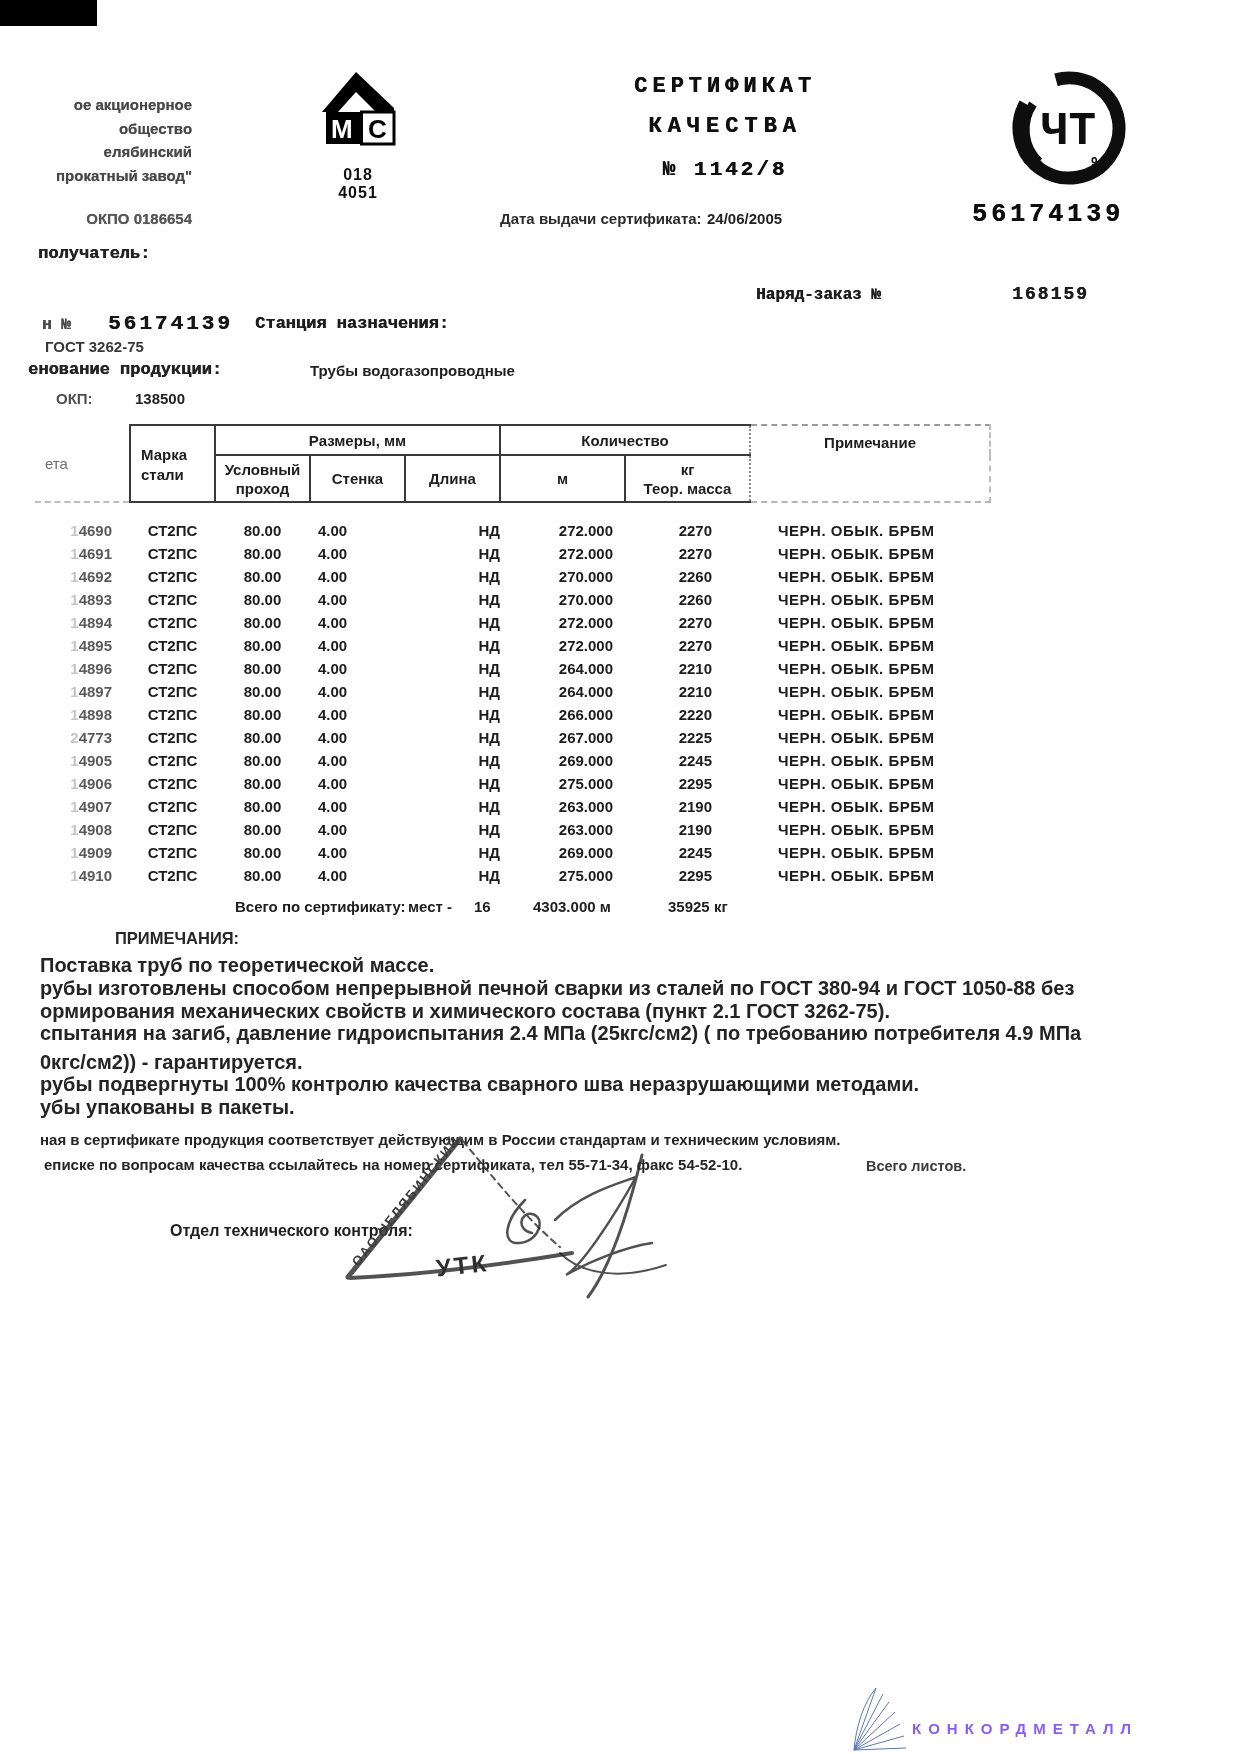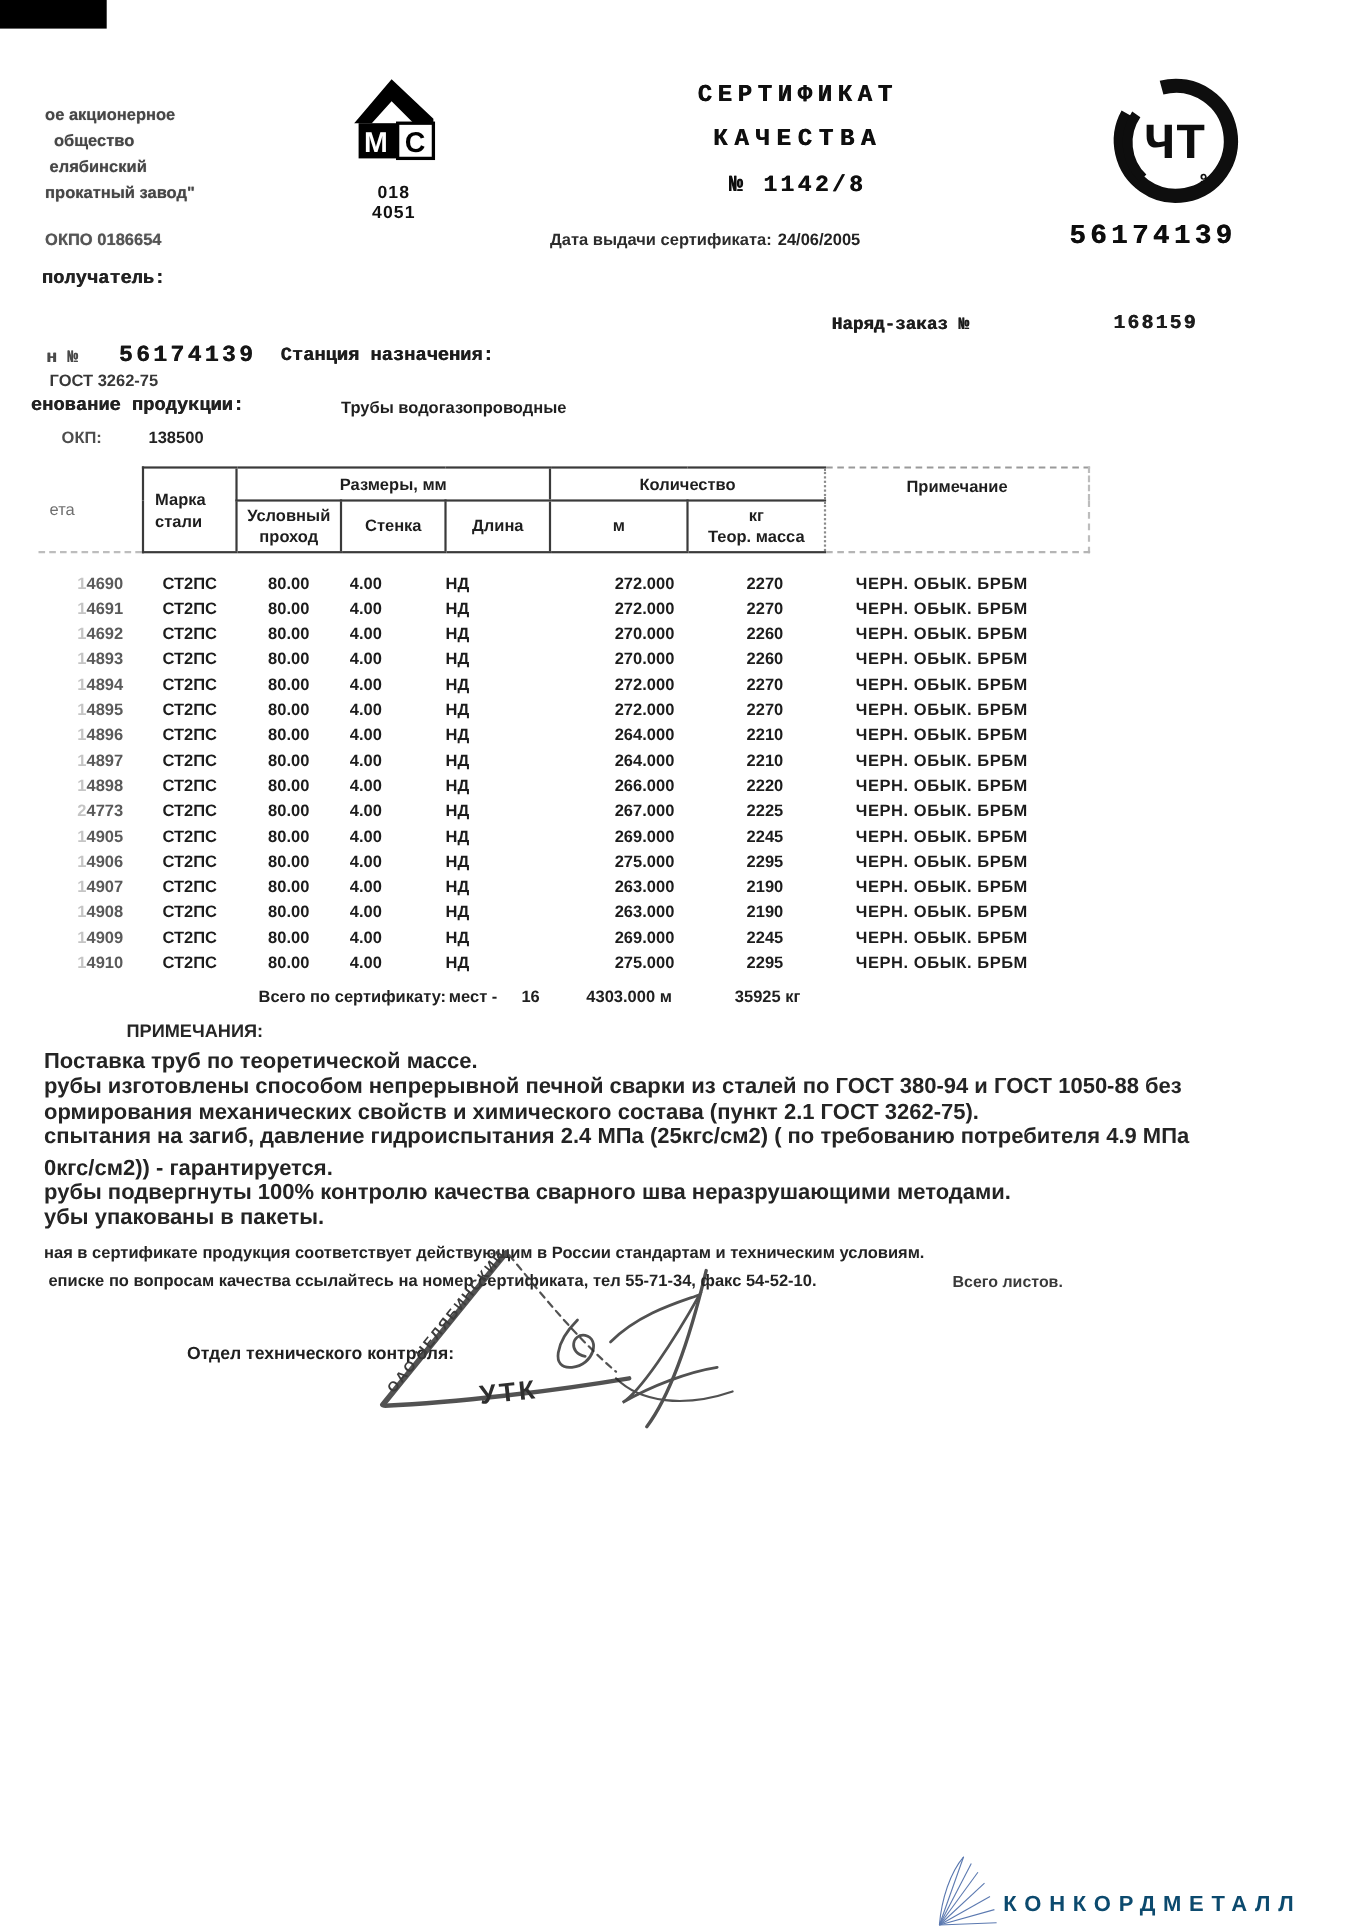--- a/index.html
+++ b/index.html
@@ -6,21 +6,21 @@
   body{
     width:1240px;height:1754px;position:relative;background:#ffffff;
     font-family:"Liberation Sans","DejaVu Sans",sans-serif;color:#1b1b1b;
     overflow:hidden;
   }
   .abs{position:absolute;}
   .tw{font-family:"Liberation Mono","DejaVu Sans Mono",monospace;font-weight:700;text-shadow:.5px 0 currentColor;}
   
   .black-corner{left:0;top:0;width:97px;height:26px;background:#000;}
   
-  .company{left:41px;top:93px;font-size:15px;font-weight:700;color:#474747;line-height:23.5px;text-shadow:0 0 .7px #777;}
+  .company{left:56px;top:93px;font-size:15px;font-weight:700;color:#474747;line-height:23.5px;text-shadow:0 0 .7px #777;text-align:right;}
   .company div:nth-child(2){padding-left:8px;}
   .company div:nth-child(3){padding-left:4px;}
   .company div:nth-child(5){margin-top:20px;color:#555;}
   
   .ms-logo{left:318px;top:68px;width:80px;text-align:center;}
   .ms-codes{font-size:16px;font-weight:700;letter-spacing:1px;color:#111;}
   .ms-code1{margin-top:2px;}
   
   .title1{left:560px;top:74px;width:330px;text-align:center;font-size:22px;letter-spacing:5px;color:#0f0f0f;}
   .title2{left:560px;top:114px;width:330px;text-align:center;font-size:22px;letter-spacing:6px;color:#0f0f0f;}
@@ -54,21 +54,21 @@
   th.h-id{vertical-align:middle;text-align:left;padding-left:10px;color:#6e6e6e;font-weight:400;border-bottom:2px dashed #bdbdbd;}
   .subrow th{height:45px;border-bottom:2px solid #3a3a3a;vertical-align:middle;line-height:19px;}
   th.h-bore,th.h-wall,th.h-len,th.h-m,th.h-kg{border-left:2px solid #3a3a3a;}
   th.h-steel{border-bottom:2px solid #3a3a3a;}
   tr.spacer td{height:16px;line-height:16px;}
   td.c-id{text-align:right;padding-right:18px;color:#5a5a5a;}
   td.c-id::first-letter{opacity:.35;}
   td.c-steel{text-align:center;}
   td.c-bore{text-align:center;}
   td.c-wall{text-align:left;padding-left:8px;}
-  td.c-len{text-align:left;}
+  td.c-len{text-align:right;}
   td.c-m{text-align:right;padding-right:12px;}
   td.c-kg{text-align:right;padding-right:38px;}
   td.c-note{text-align:left;padding-left:28px;letter-spacing:.5px;}
   
   .totals{top:898px;left:0;width:1240px;height:24px;font-size:15px;font-weight:700;color:#202020;}
   .totals span{position:absolute;white-space:nowrap;}
   .t-label{left:235px;}
   .t-places-label{left:408px;}
   .t-places{left:474px;}
   .t-m{left:533px;}
@@ -79,21 +79,21 @@
   .note-line.first{font-weight:700;}
   .nl0{top:954px;}.nl1{top:977px;}.nl2{top:1000px;}.nl3{top:1022px;}
   .nl4{top:1051px;}.nl5{top:1073px;}.nl6{top:1096px;}
   .conformity{left:40px;top:1131px;font-size:15px;font-weight:600;color:#242424;white-space:nowrap;}
   .contact{left:44px;top:1156px;font-size:15px;font-weight:600;color:#242424;white-space:nowrap;}
   .sheets{left:866px;top:1158px;font-size:14.5px;font-weight:600;color:#3a3a3a;}
   .qc-label{left:170px;top:1222px;font-size:16px;font-weight:700;color:#202020;}
   .stamp{left:320px;top:1125px;}
   
   .wm-logo{left:846px;top:1686px;}
-  .wm-text{left:912px;top:1720px;font-size:20px;font-weight:600;letter-spacing:7px;color:#0c4a6e;}
+  .wm-text{left:912px;top:1720px;font-size:15px;font-weight:600;letter-spacing:7px;color:#8b5cf6;}
 </style>
 </head>
 <body>
 
 <div class="abs black-corner"></div>
 
 <div class="abs company">
   <div>ое акционерное</div>
   <div>общество</div>
   <div>елябинский</div>

